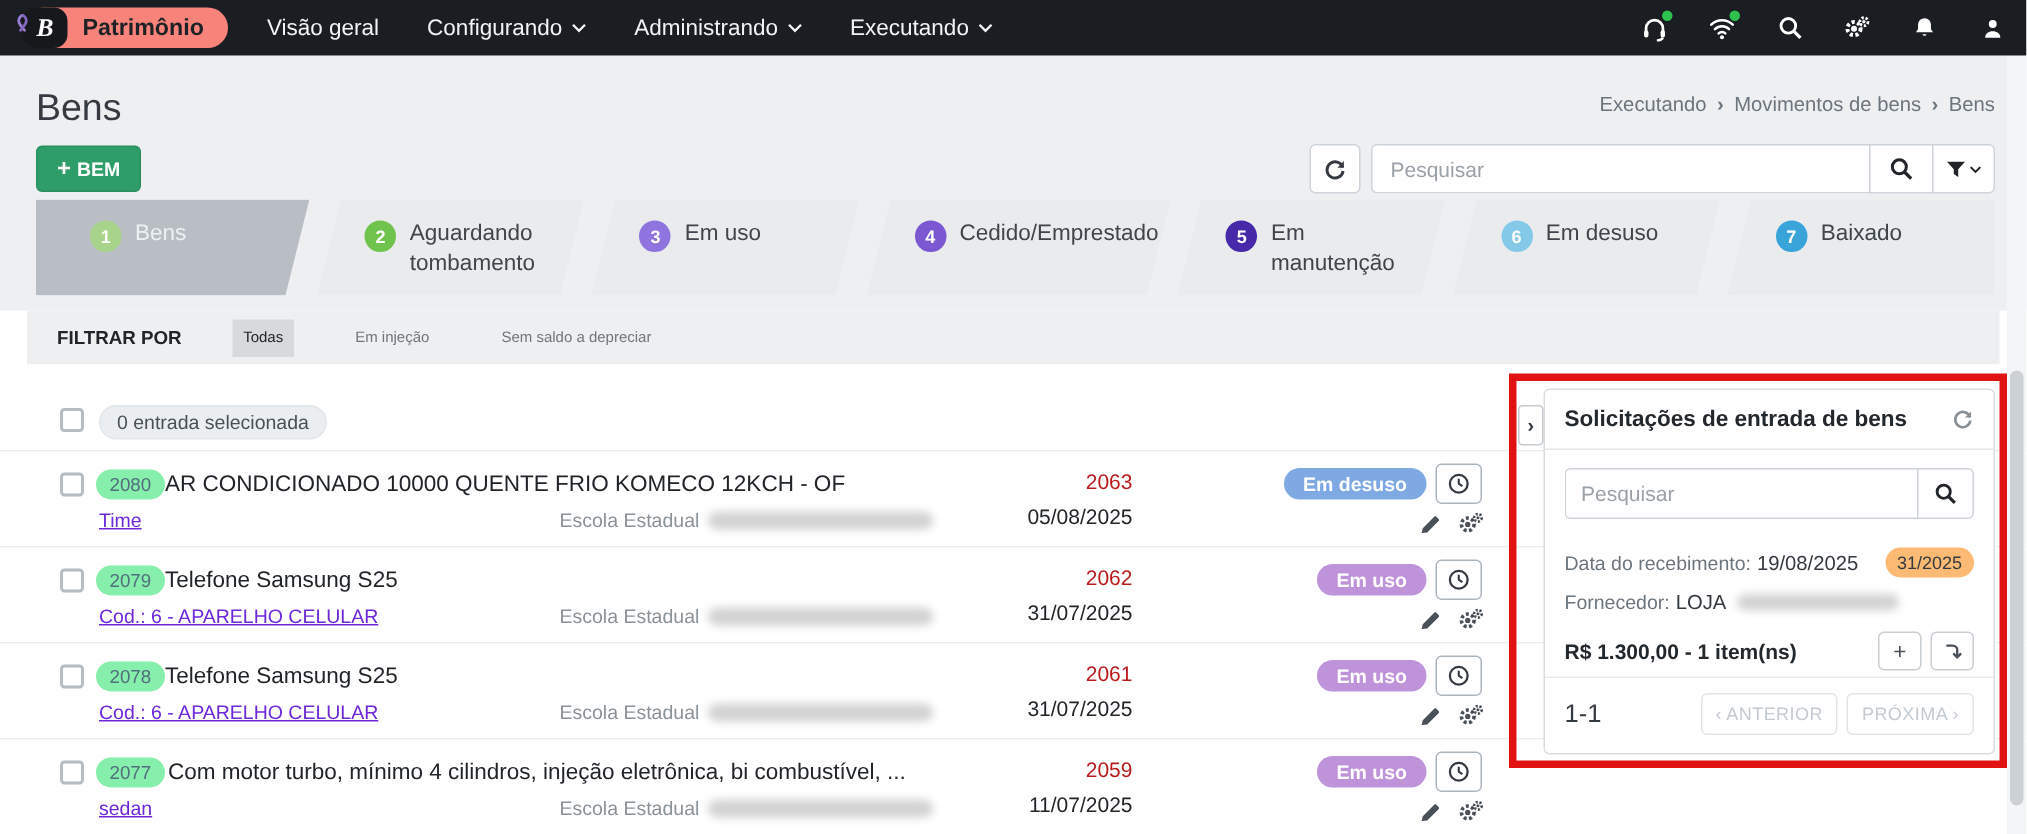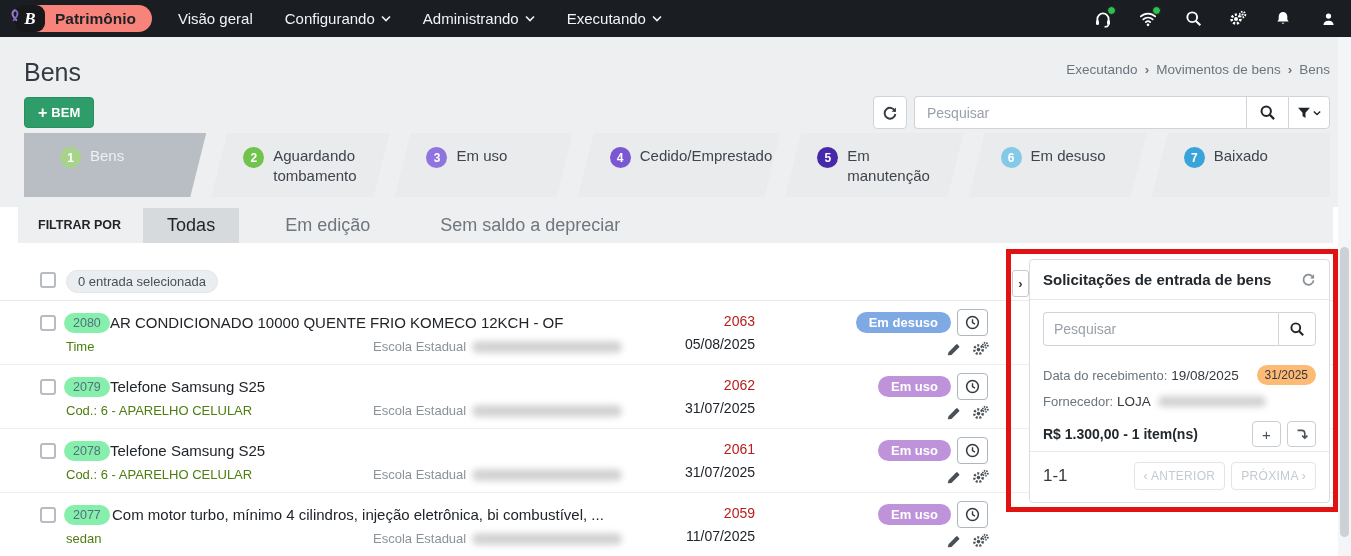--- a/index.html
+++ b/index.html
@@ -57,39 +57,39 @@
   .tab.first { clip-path:polygon(0 0, 100% 0, calc(100% - 16px) 100%, 0 100%); padding-left:36px; }
   .tab.last { clip-path:polygon(16px 0, 100% 0, 100% 100%, 0 100%); }
   .tab.active { background:#b9bec4; }
   .tab-num { width:21px; height:21px; border-radius:50%; color:#fff; font-size:12px; font-weight:bold;
     display:flex; align-items:center; justify-content:center; flex-shrink:0; margin-top:1px; }
   .tab-label { font-size:15px; color:#3f454b; line-height:1.35; }
   .tab.active .tab-label { color:#eef1f3; }
 
   
   .filterbar { position:absolute; left:18px; top:207px; width:1315px; height:36px; background:#edeff1;
-    display:flex; align-items:center; gap:22px; padding-left:20px; }
+    display:flex; align-items:center; gap:34px; padding-left:20px; }
   .filter-label { font-size:12.5px; font-weight:bold; color:#212529; }
-  .filter-opt { font-size:18px; color:#6f767c; padding:7px 24px; cursor:pointer; }
+  .filter-opt { font-size:10px; color:#6f767c; padding:7px 7px; cursor:pointer; }
   .filter-opt.selected { background:#d7dadc; color:#212529; }
 
   
   .sel-row { position:absolute; left:0; top:243px; width:1351px; height:58px; background:#fff;
     border-bottom:1px solid #e8eaec; }
   .checkbox { position:absolute; width:16px; height:16px; border:2px solid #b6bcc2; border-radius:3px;
     background:#fff; cursor:pointer; }
   .sel-badge { position:absolute; left:66px; top:27px; background:#e9eceee6; border:1px solid #e2e6e8;
     border-radius:12px; font-size:13px; color:#495057; padding:3px 11px; }
 
   .row { position:absolute; left:0; width:1351px; height:64px; background:#fff; border-bottom:1px solid #ebedef; }
   .row .checkbox { left:40px; top:14px; }
   .id-badge { position:absolute; left:64px; top:12px; background:#86efac; border-radius:10px;
     font-size:12.5px; color:#52707e; padding:3px 9px; }
   .row-title { position:absolute; left:110px; top:13px; font-size:15px; color:#212529; white-space:nowrap; }
-  .row-sub { position:absolute; left:66px; top:38px; font-size:13px; color:#4d7c0f; }
+  .row-sub { position:absolute; left:66px; top:38px; font-size:13px; color:#6d28d9;text-decoration:underline; }
   .row-org { position:absolute; left:373px; top:38px; font-size:13px; color:#8b9298;
     display:flex; align-items:center; gap:6px; }
   .redact { display:inline-block; width:150px; height:12px; background:#b5b5b5; border-radius:6px;
     filter:blur(3px); opacity:.6; }
   .redact.sm { width:108px; height:11px; }
   .num-box { position:absolute; left:600px; top:12px; width:155px; text-align:right; }
   .num-box .num { font-size:14px; color:#b91c1c; }
   .num-box .date { font-size:14px; color:#212529; margin-top:7px; }
   .status-badge { position:absolute; right:400px; top:11px; color:#fff; font-size:13px; font-weight:bold;
     border-radius:12px; padding:3px 13px; }
@@ -298,21 +298,21 @@
     </div>
     <div class="tab last">
       <span class="tab-num" style="background: rgb(56, 164, 218);">7</span>
       <span class="tab-label">Baixado</span>
     </div>
   </div>
 
   <div class="filterbar">
     <span class="filter-label">FILTRAR POR</span>
     <span class="filter-opt selected">Todas</span>
-    <span class="filter-opt">Em edição</span>
+    <span class="filter-opt">Em injeção</span>
     <span class="filter-opt">Sem saldo a depreciar</span>
   </div>
 
   <div class="sel-row">
     <span class="checkbox" style="left:40px; top:29px;"></span>
     <span class="sel-badge">0 entrada selecionada</span>
   </div>
 
   <div class="row" style="top:301px;">
     <span class="checkbox"></span>

